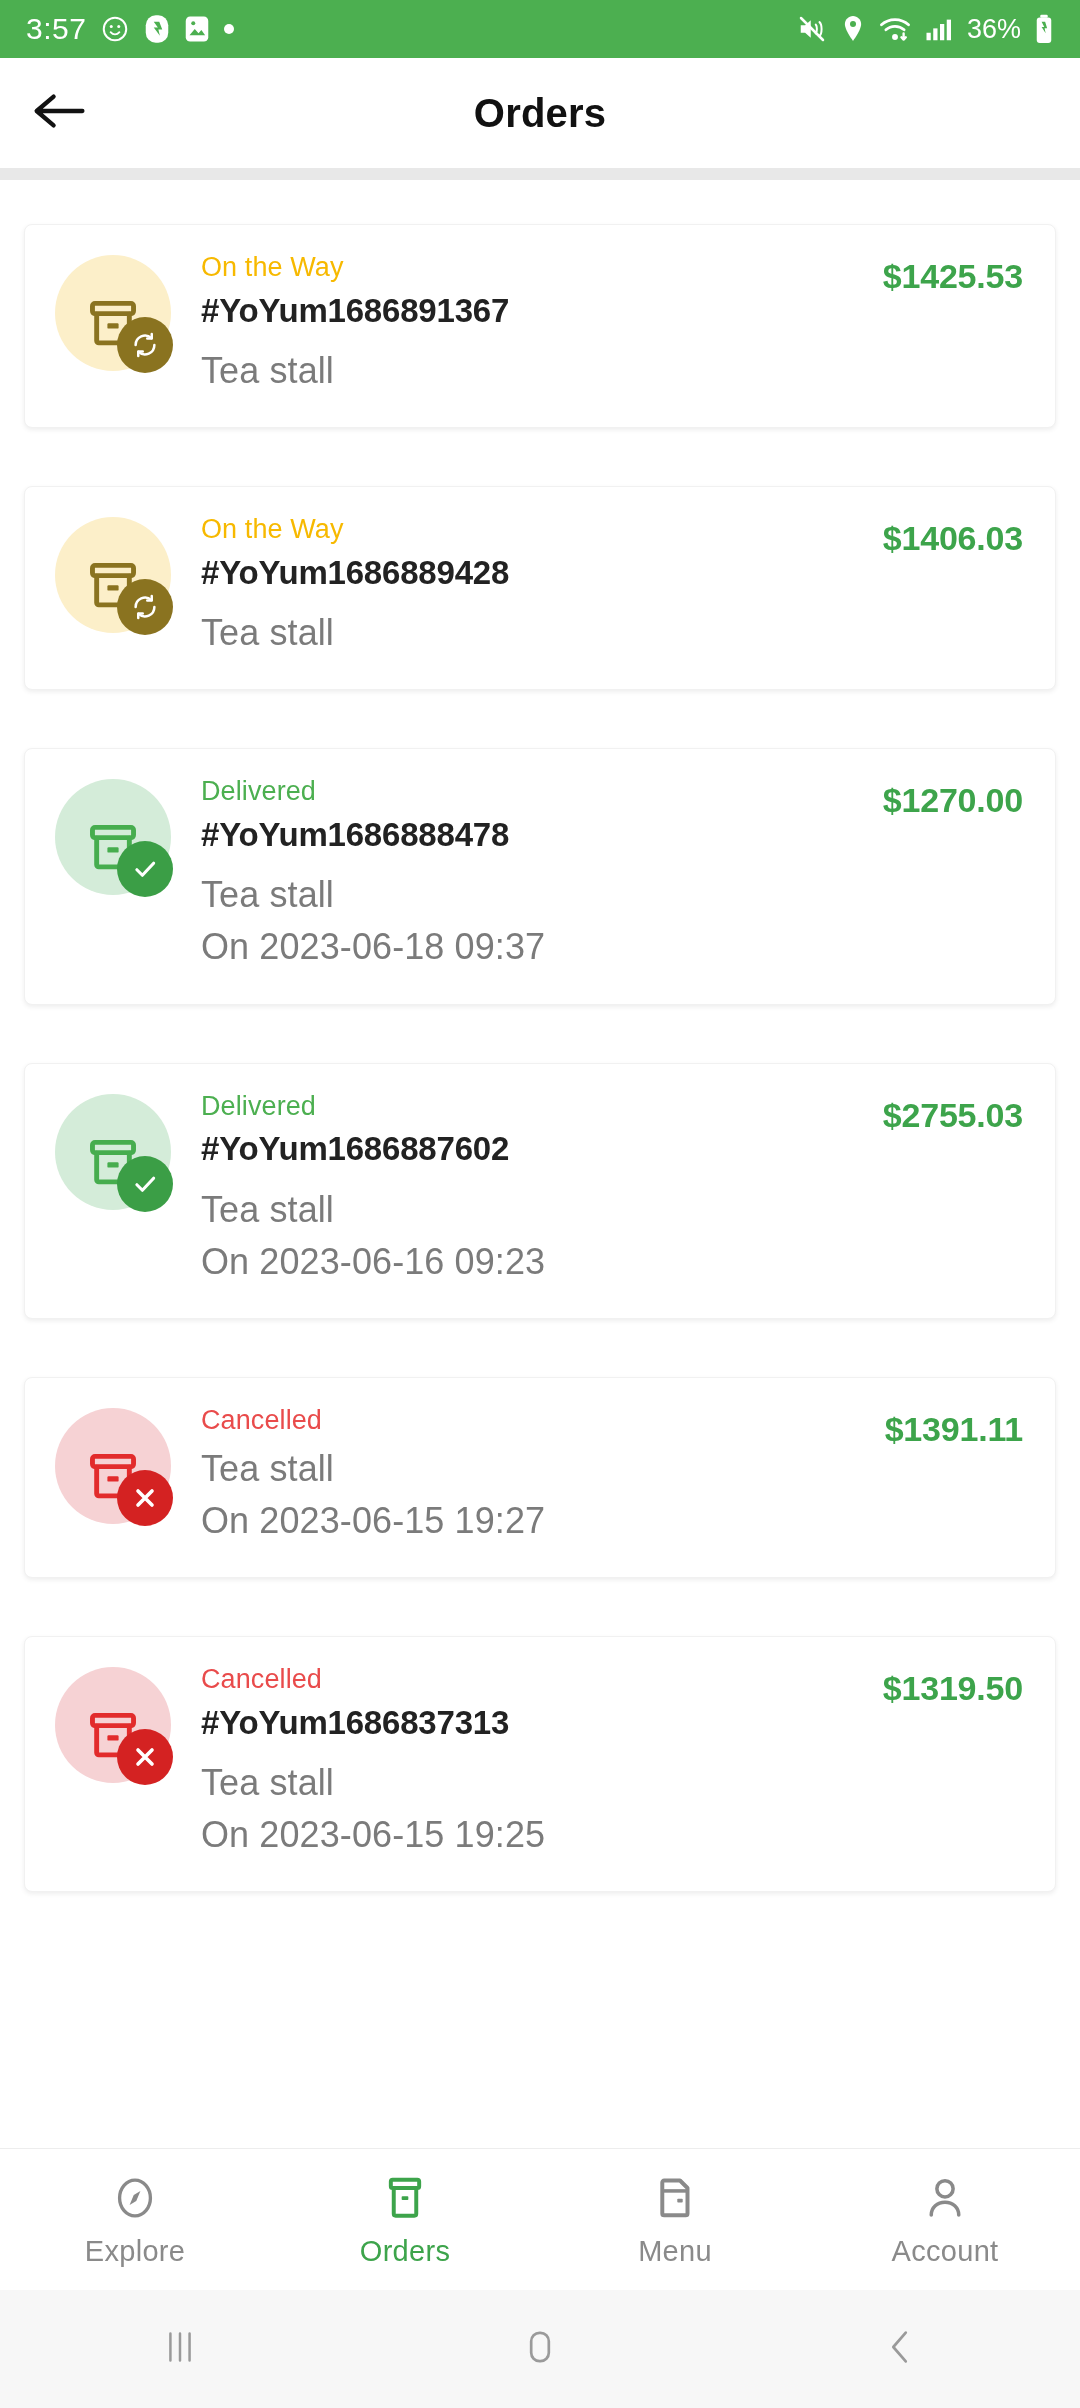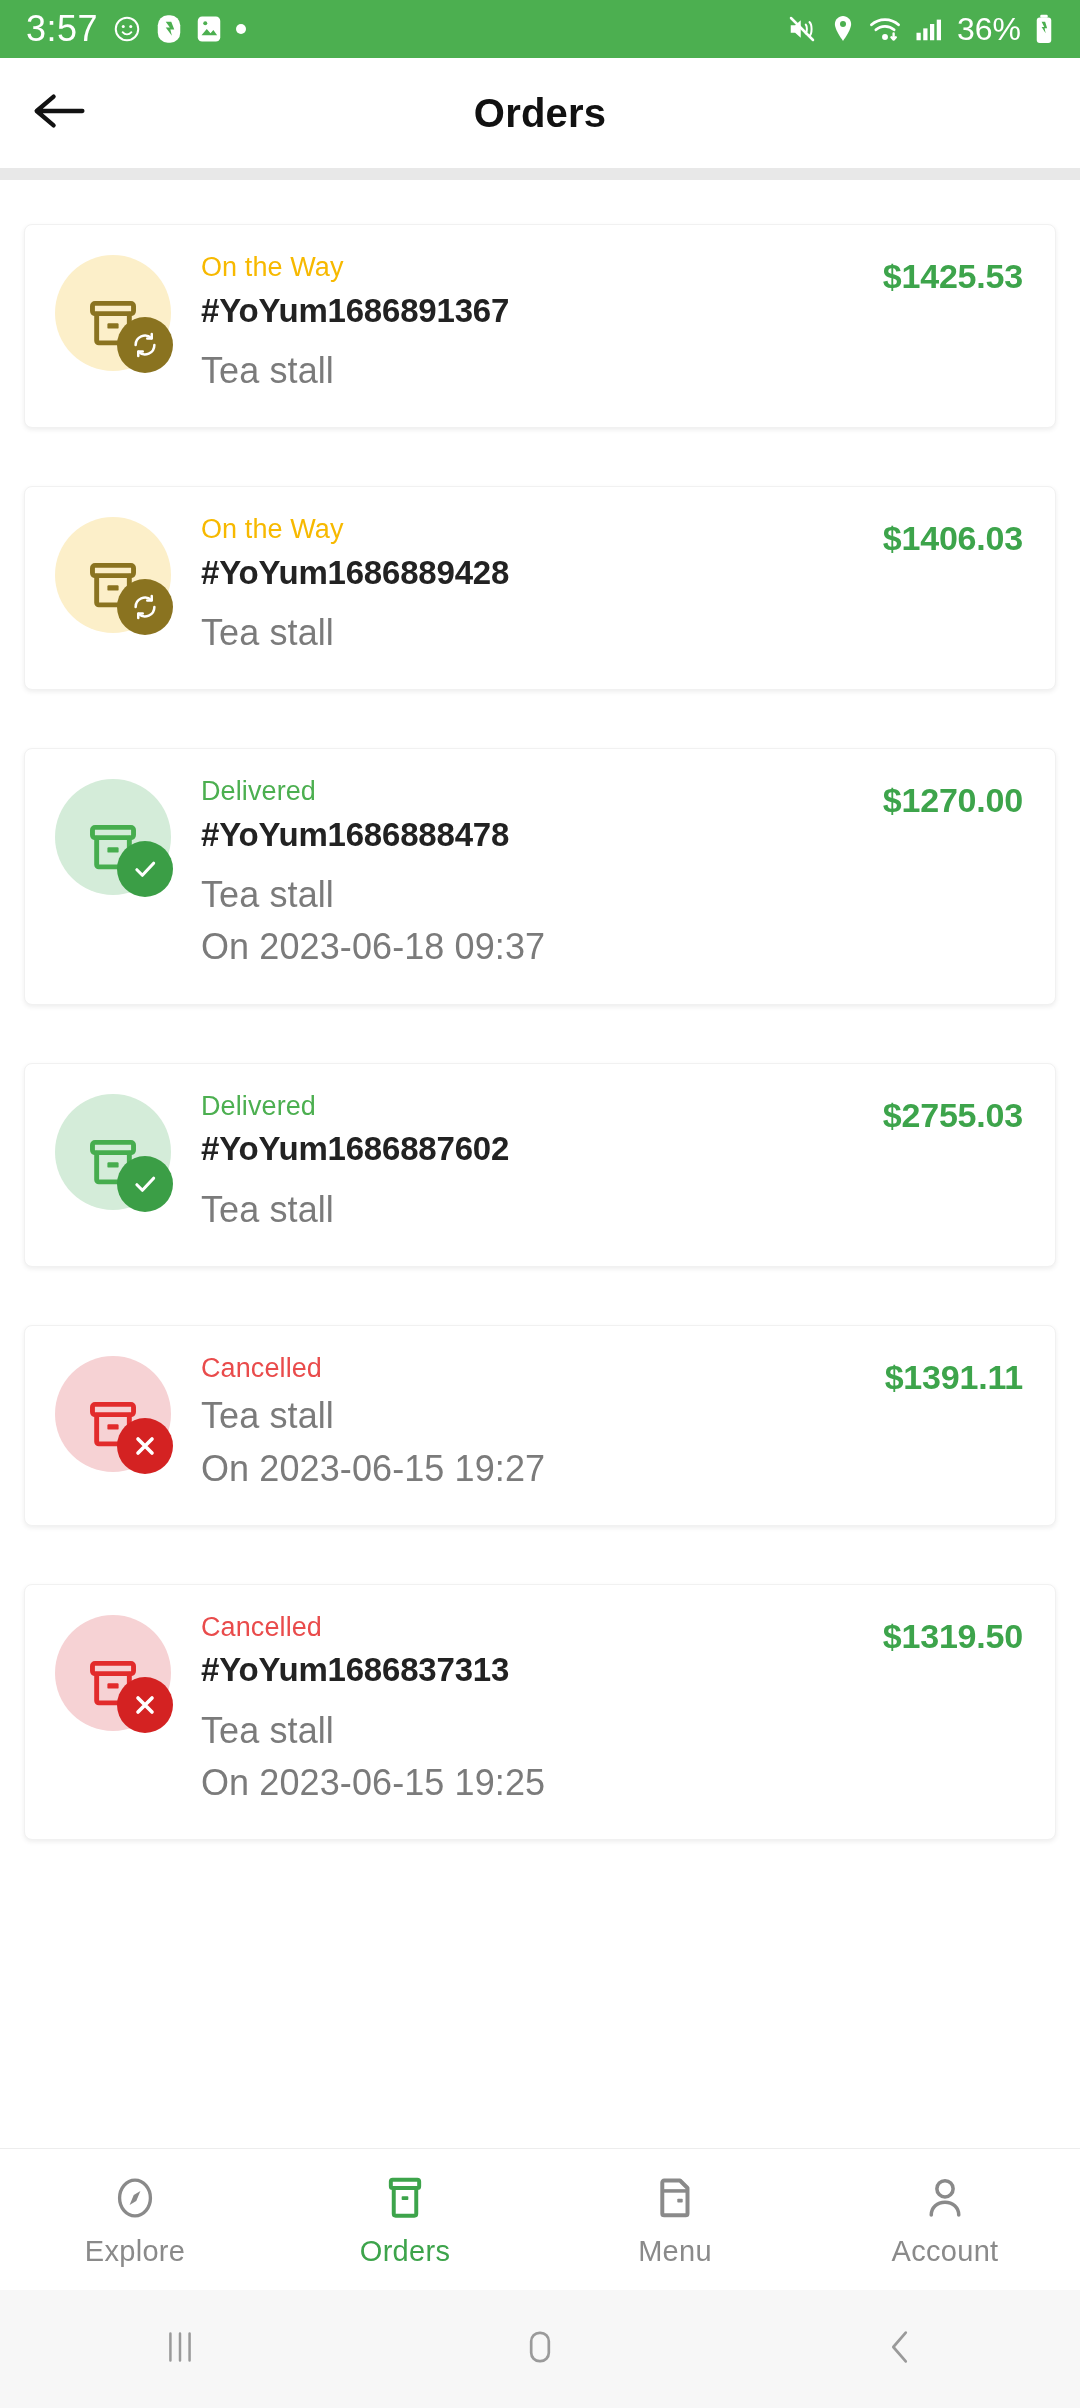--- a/index.html
+++ b/index.html
@@ -12,23 +12,23 @@
 
   
   .statusbar{
     height:58px; width:100%;
     background:#4CAF50;
     display:flex; align-items:center;
     padding:0 26px;
     color:#fff;
   }
   .sb-left{ display:flex; align-items:center; gap:14px; }
-  .sb-time{ font-size:36px; font-weight:400; letter-spacing:.5px;text-align:center; }
+  .sb-time{ font-size:30px; font-weight:400; letter-spacing:.5px;text-align:center; }
   .sb-right{ margin-left:auto; display:flex; align-items:center; gap:13px; }
-  .sb-batt{ font-size:32px; font-weight:400; letter-spacing:0; }
+  .sb-batt{ font-size:27px; font-weight:400; letter-spacing:0; }
   .sb-ico{ display:inline-flex; align-items:center; justify-content:center; }
   .sb-dot{ width:10px; height:10px; border-radius:50%; background:#fff; display:inline-block; }
 
   
   .appbar{
     height:110px; width:100%;
     background:#ffffff;
     display:flex; align-items:center;
     position:relative;
   }
@@ -318,20 +318,21 @@
         <div class="icon-badge" style="background:#3b9e46">
           <svg width="30" height="30" viewBox="0 0 24 24">
             <path d="M5.5 12.6l4.4 4.4 9-9.6" fill="none" stroke="#fff" stroke-width="2.5" stroke-linecap="round" stroke-linejoin="round"></path>
           </svg>
         </div>
       </div>
       <div class="card-body">
         <div class="status-label" style="color:#4caf50">Delivered</div>
         <div class="order-id">#YoYum1686887602</div>
         <div class="vendor">Tea stall</div>
+        <div class="placed-on">On 2023-06-16 09:23</div>
       </div>
       <div class="card-amount">$2755.03</div>
     </div>
     <div class="card">
       <div class="card-icon">
         <div class="icon-circle" style="background:#f6d2d4"></div>
         <div class="icon-box"><svg width="56" height="56" viewBox="0 0 24 24">
             <rect x="3.2" y="3.6" width="17.6" height="4.4" rx="1.1" fill="none" stroke="#e22b2b" stroke-width="2.1"></rect>
             <path d="M5 8.2v11.4a.9.9 0 0 0 .9.9h12.2a.9.9 0 0 0 .9-.9V8.2" fill="none" stroke="#e22b2b" stroke-width="2.1" stroke-linecap="round"></path>
             <rect x="9.6" y="12.1" width="4.8" height="2.3" rx=".5" fill="#e22b2b"></rect>

